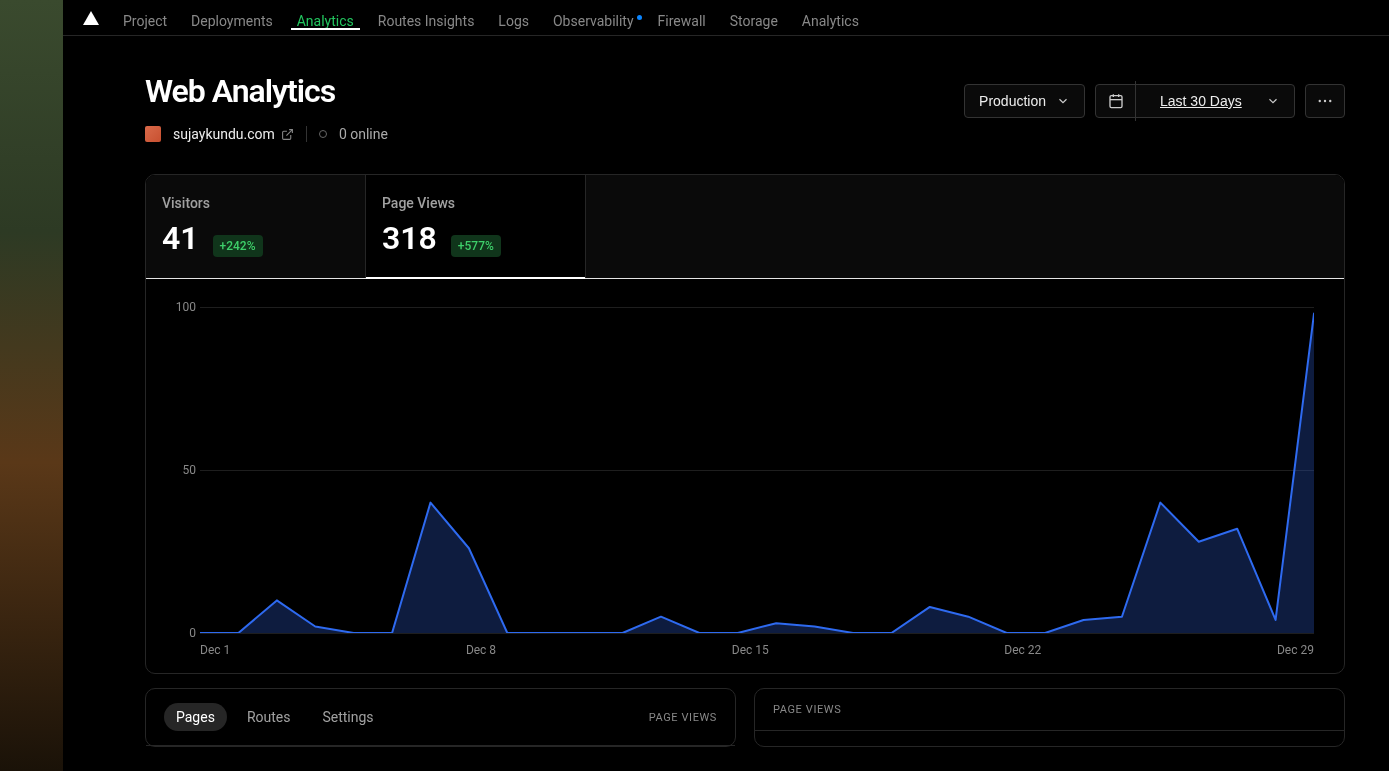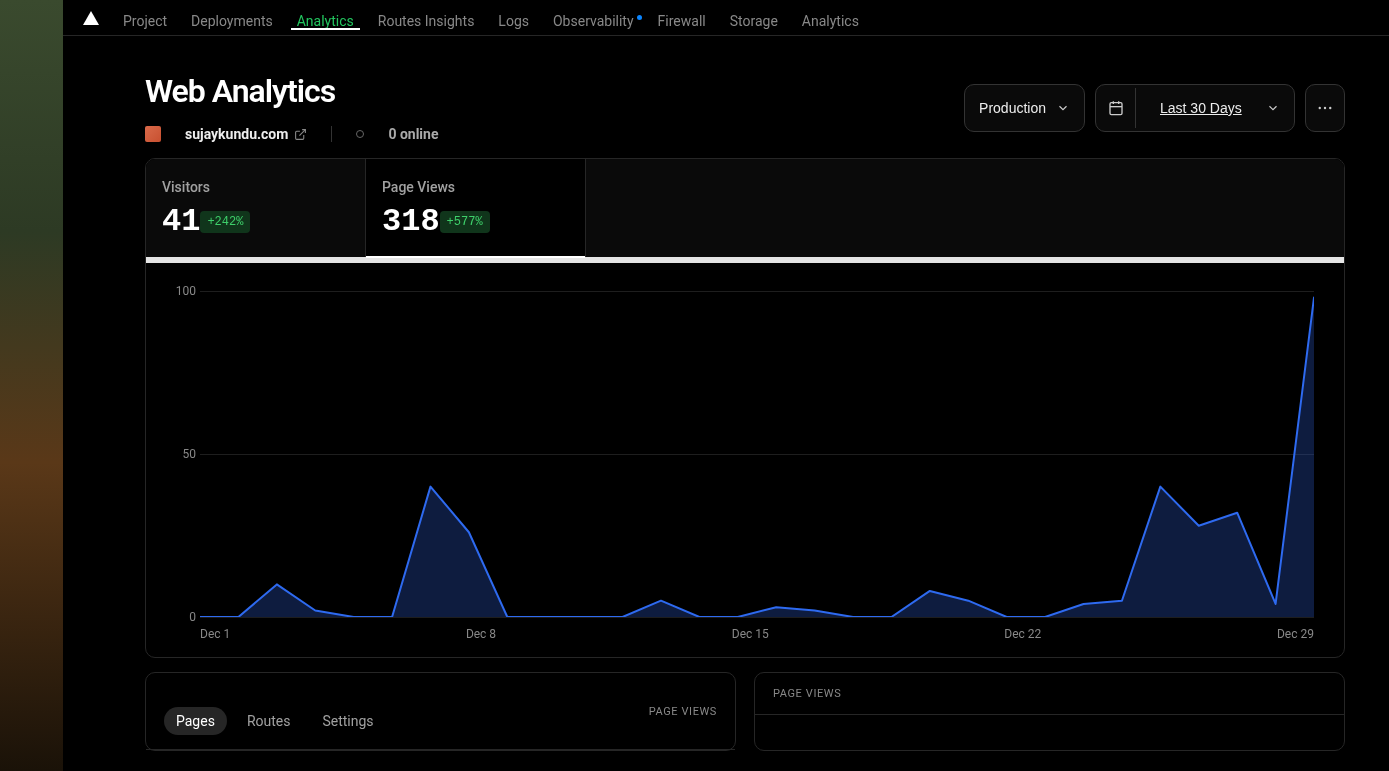--- a/index.html
+++ b/index.html
@@ -67,35 +67,34 @@
     background: #0a85ff;
   }
   
   .content {
     padding: 36px 44px 0 82px;
   }
   .header-row {
     display: flex;
     align-items: flex-start;
     justify-content: space-between;
-    margin-bottom: 16px;
+    margin-bottom: 32px;
   }
   .page-title {
     font-size: 32px;
     font-weight: 600;
     letter-spacing: -1px;
     margin-bottom: 16px;
   }
   .sub-row {
     display: flex;
     align-items: center;
-    gap: 24px;
+    gap: 12px;
     color: #aaa;
     font-size: 14px;
-    font-weight: bold;
   }
   .avatar {
     width: 16px; height: 16px;
     border-radius: 2px;
     background: linear-gradient(135deg, #d96a4a, #c85030);
   }
   .domain-link {
     display: flex; align-items: center; gap: 6px;
     color: #ededed;
   }
@@ -113,26 +112,26 @@
     display: flex;
     align-items: center;
     gap: 10px;
     margin-top: 12px;
   }
   .btn {
     display: flex;
     align-items: center;
     gap: 10px;
     border: 1px solid #333;
-    border-radius: 10px;
+    border-radius: 4px;
     background: #0a0a0a;
     color: #ededed;
     font-size: 14px;
     padding: 0 14px;
-    height: 48px;
+    height: 34px;
     cursor: pointer;
   }
   .btn-icon-only {
     width: 40px;
     justify-content: center;
     padding: 0;
   }
   .date-btn {
     padding: 0;
     text-decoration: underline;
@@ -154,21 +153,21 @@
   
   .card {
     border: 1px solid #262626;
     border-radius: 10px;
     background: #000;
     overflow: hidden;
   }
   .tabs-row {
     display: flex;
     background: #000;
-    border-bottom: 6px solid #e5e5e5;
+    border-bottom: 1px solid #e5e5e5;
     height: 104px;
   }
   .stat-tab {
     width: 220px;
     padding: 20px 0 0 16px;
     border-right: 1px solid #262626;
     cursor: pointer;
     background: #0a0a0a;
     position: relative;
   }
@@ -183,22 +182,22 @@
     background: #fff;
   }
   .stat-label {
     font-size: 14px;
     color: #a1a1a1;
     font-weight: 500;
     margin-bottom: 8px;
   }
   .stat-value-row {
     display: flex;
-    align-items: center;
-    font-family: Liberation Mono, monospace;
+    align-items: flex-end;
+    gap: 14px;
   }
   .stat-value {
     font-size: 32px;
     font-weight: 600;
     color: #fff;
   }
   .badge {
     font-size: 12px;
     padding: 4px 7px;
     border-radius: 4px;
@@ -282,21 +281,20 @@
     display: flex;
     gap: 8px;
     align-items: center;
   }
   .pill {
     font-size: 14px;
     color: #a1a1a1;
     padding: 6px 12px;
     border-radius: 20px;
     cursor: pointer;
-    margin-top: 20px;
   }
   .pill.active {
     background: #262626;
     color: #fff;
   }
   .panel-metric {
     font-size: 11px;
     letter-spacing: 0.6px;
     color: #888;
   }

